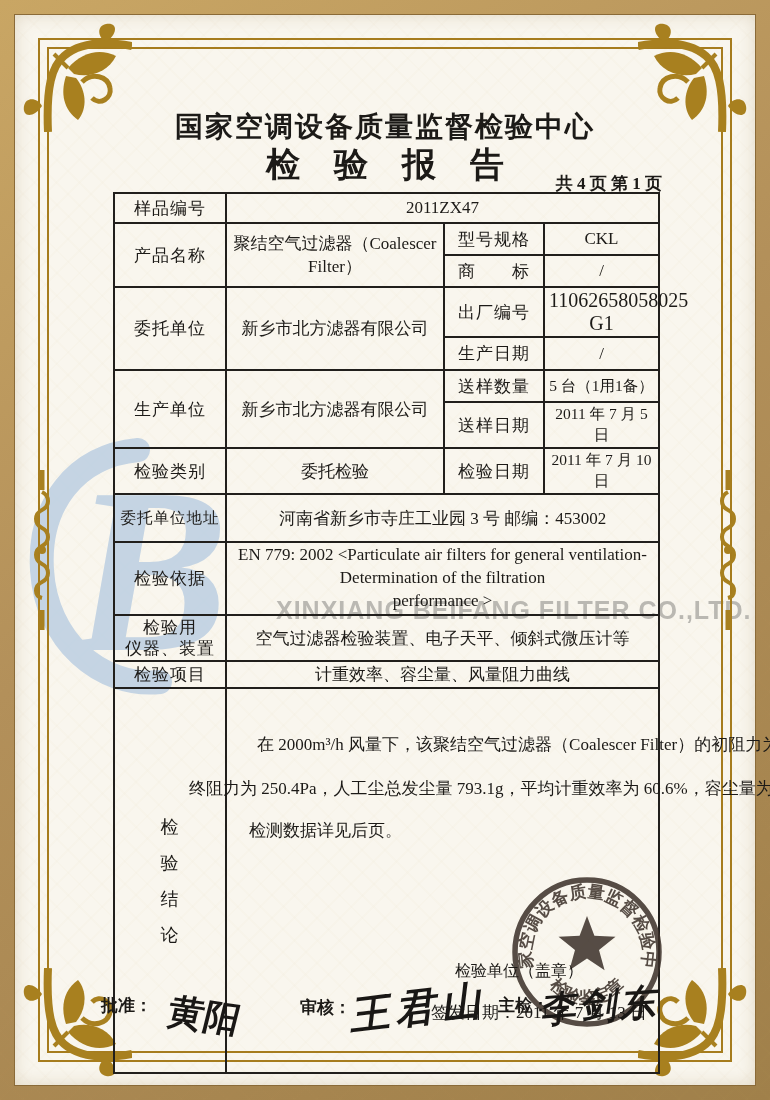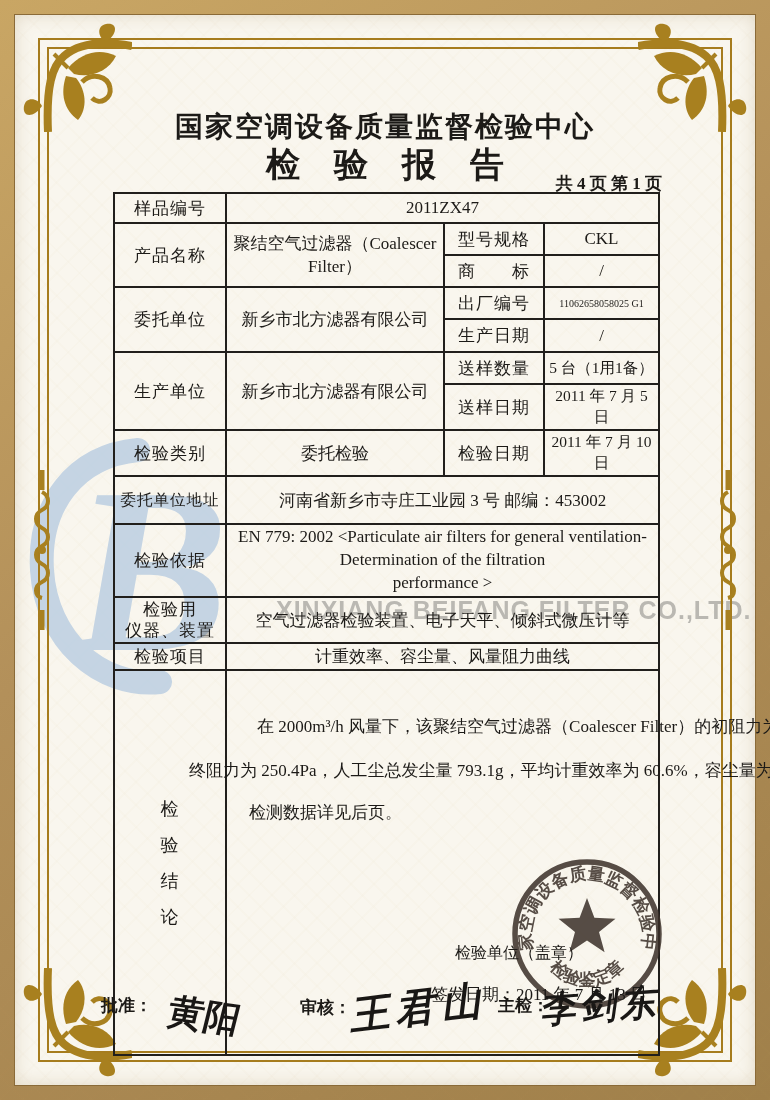--- a/index.html
+++ b/index.html
@@ -180,21 +180,21 @@
       <td>CKL</td>
     </tr>
     <tr style="height:32px">
       <td class="lbl">商　　标</td>
       <td>/</td>
     </tr>
     <tr style="height:32px">
       <td class="lbl" rowspan="2">委托单位</td>
       <td rowspan="2">新乡市北方滤器有限公司</td>
       <td class="lbl">出厂编号</td>
-      <td style="font-size:10px">11062658058025 G1</td>
+      <td style="font-size:20px">11062658058025 G1</td>
     </tr>
     <tr style="height:33px">
       <td class="lbl">生产日期</td>
       <td>/</td>
     </tr>
     <tr style="height:32px">
       <td class="lbl" rowspan="2">生产单位</td>
       <td rowspan="2">新乡市北方滤器有限公司</td>
       <td class="lbl">送样数量</td>
       <td style="font-size:15.5px">5 台（1用1备）</td>

